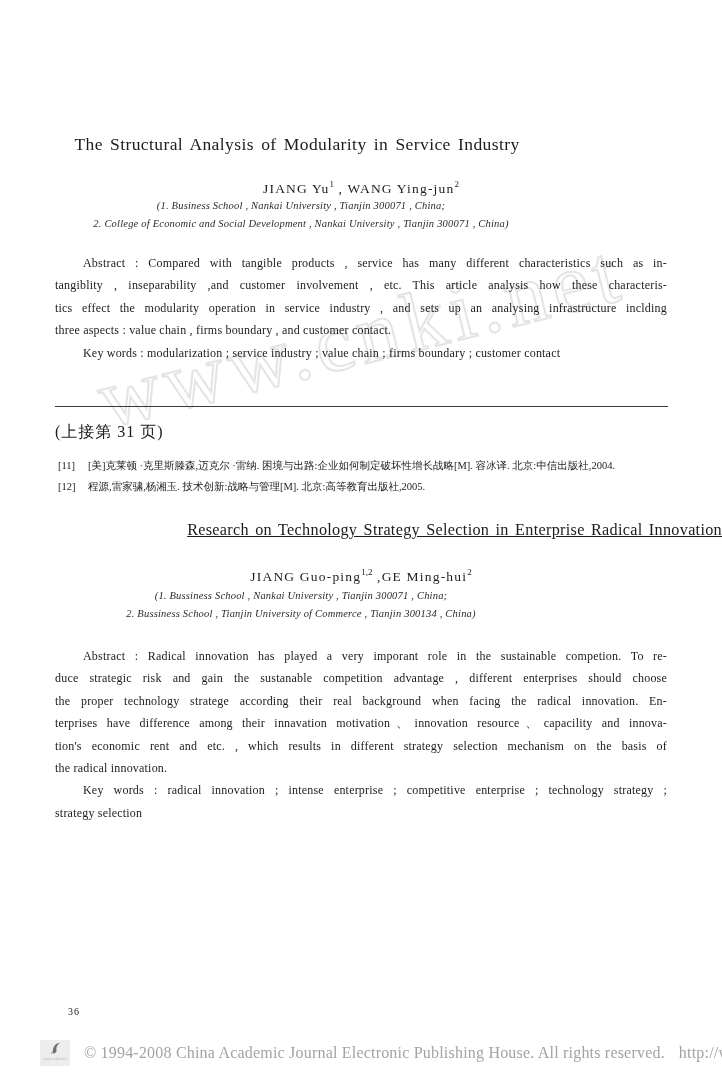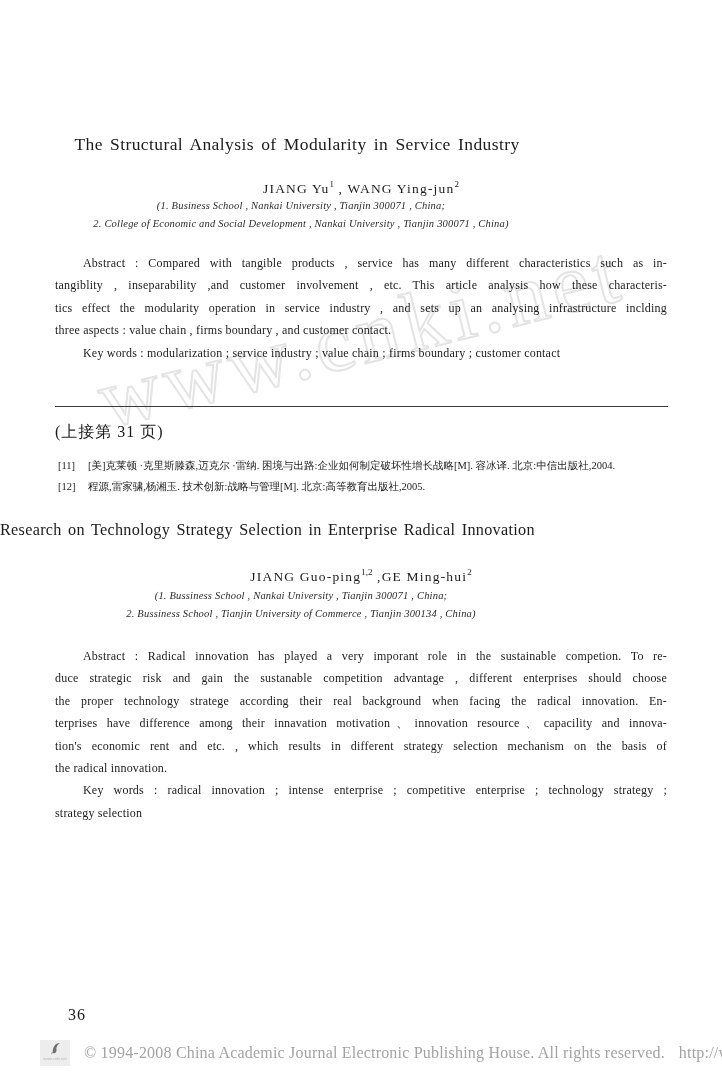--- a/index.html
+++ b/index.html
@@ -65,32 +65,32 @@
   }
   .refs{
     position:absolute;left:58px;top:455px;width:620px;
     font-size:10.5px;line-height:21px;
   }
   .ref{white-space:nowrap;}
   .refnum{display:inline-block;min-width:30px;}
   
   .title2{
     position:absolute;left:0;top:521px;width:722px;
-    margin:0;text-align:left;
+    margin:0;text-align:right;
     font-size:16.2px;font-weight:normal;
-    letter-spacing:.3px;word-spacing:2px;
+    letter-spacing:.3px;word-spacing:2px;text-decoration:underline;
   }
   .authors2{top:567px;}
   .affil2a{top:590px;}
   .affil2b{top:608px;}
   .abs2{top:645px;}
   
   .page-number{
     position:absolute;left:68px;top:1006px;
-    font-size:16px;letter-spacing:1px;
+    font-size:10px;letter-spacing:1px;
   }
   .footer-logo{
     position:absolute;left:40px;top:1040px;
     width:30px;height:26px;background:#ededed;
     text-align:center;
   }
   .footer-logo svg{display:block;margin:1px auto 0 auto;}
   .logo-text{
     font-size:4px;color:#b8b8b8;line-height:5px;
     font-family:"Liberation Sans","DejaVu Sans",sans-serif;

